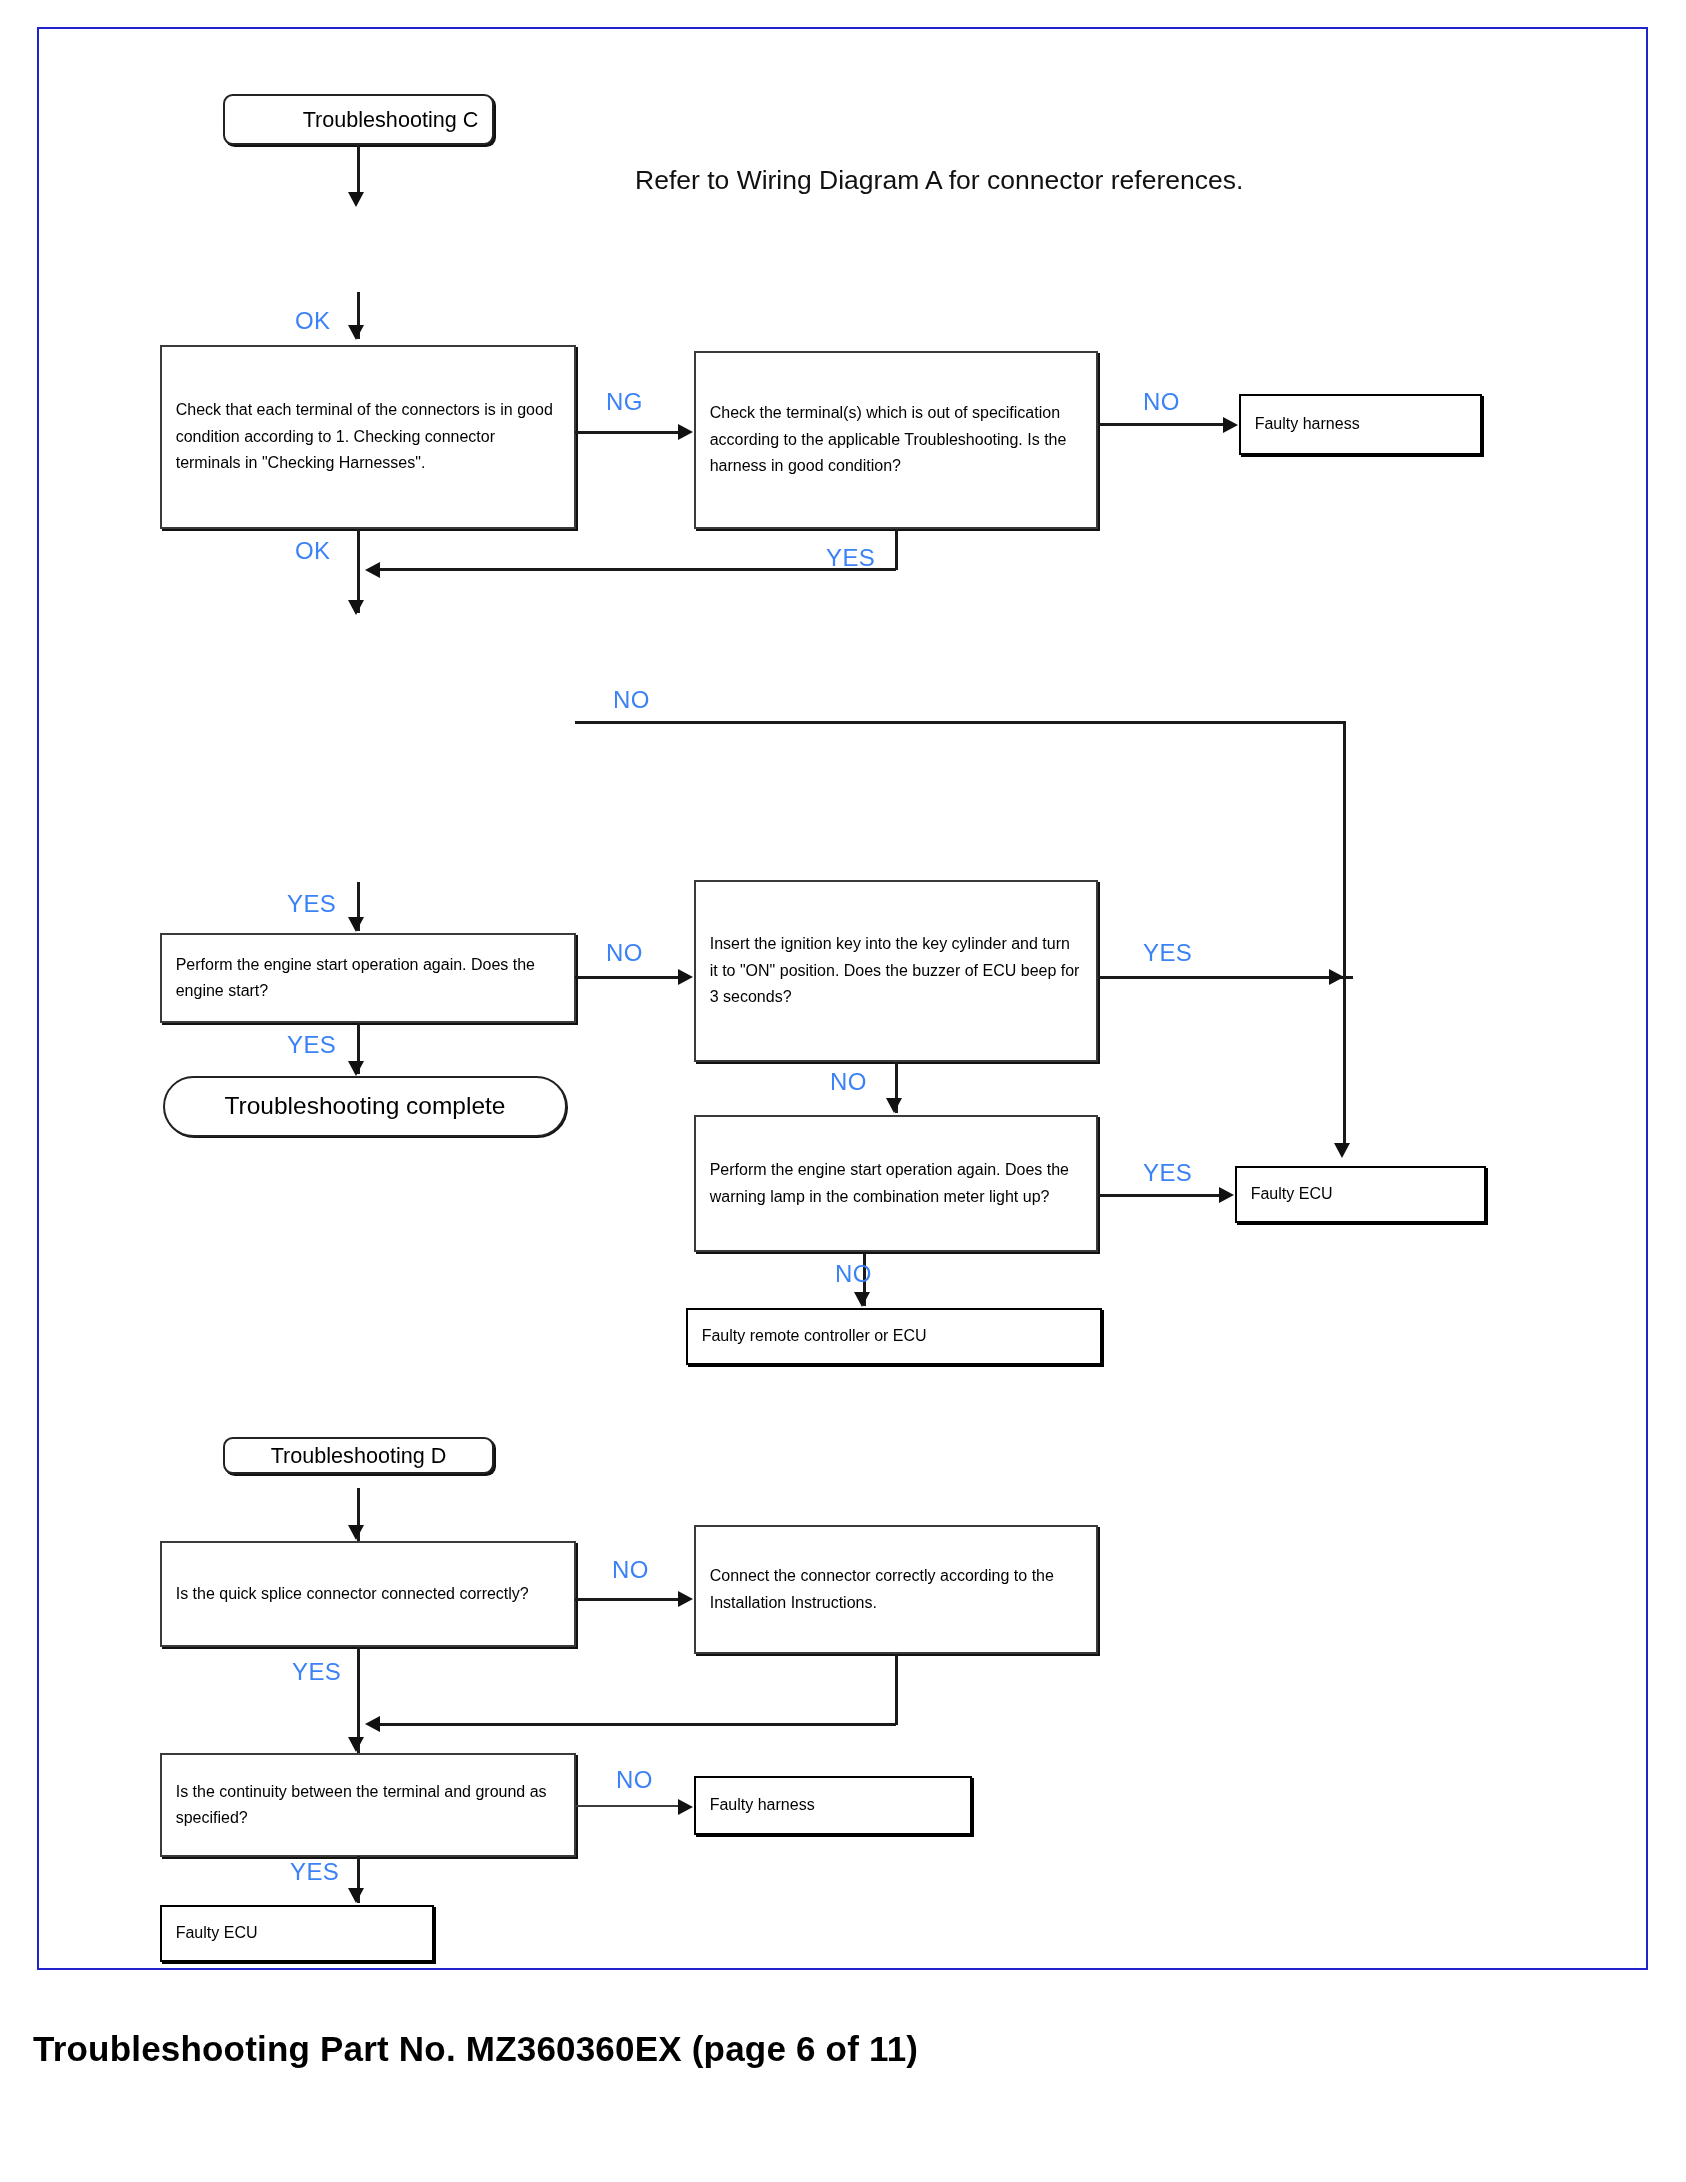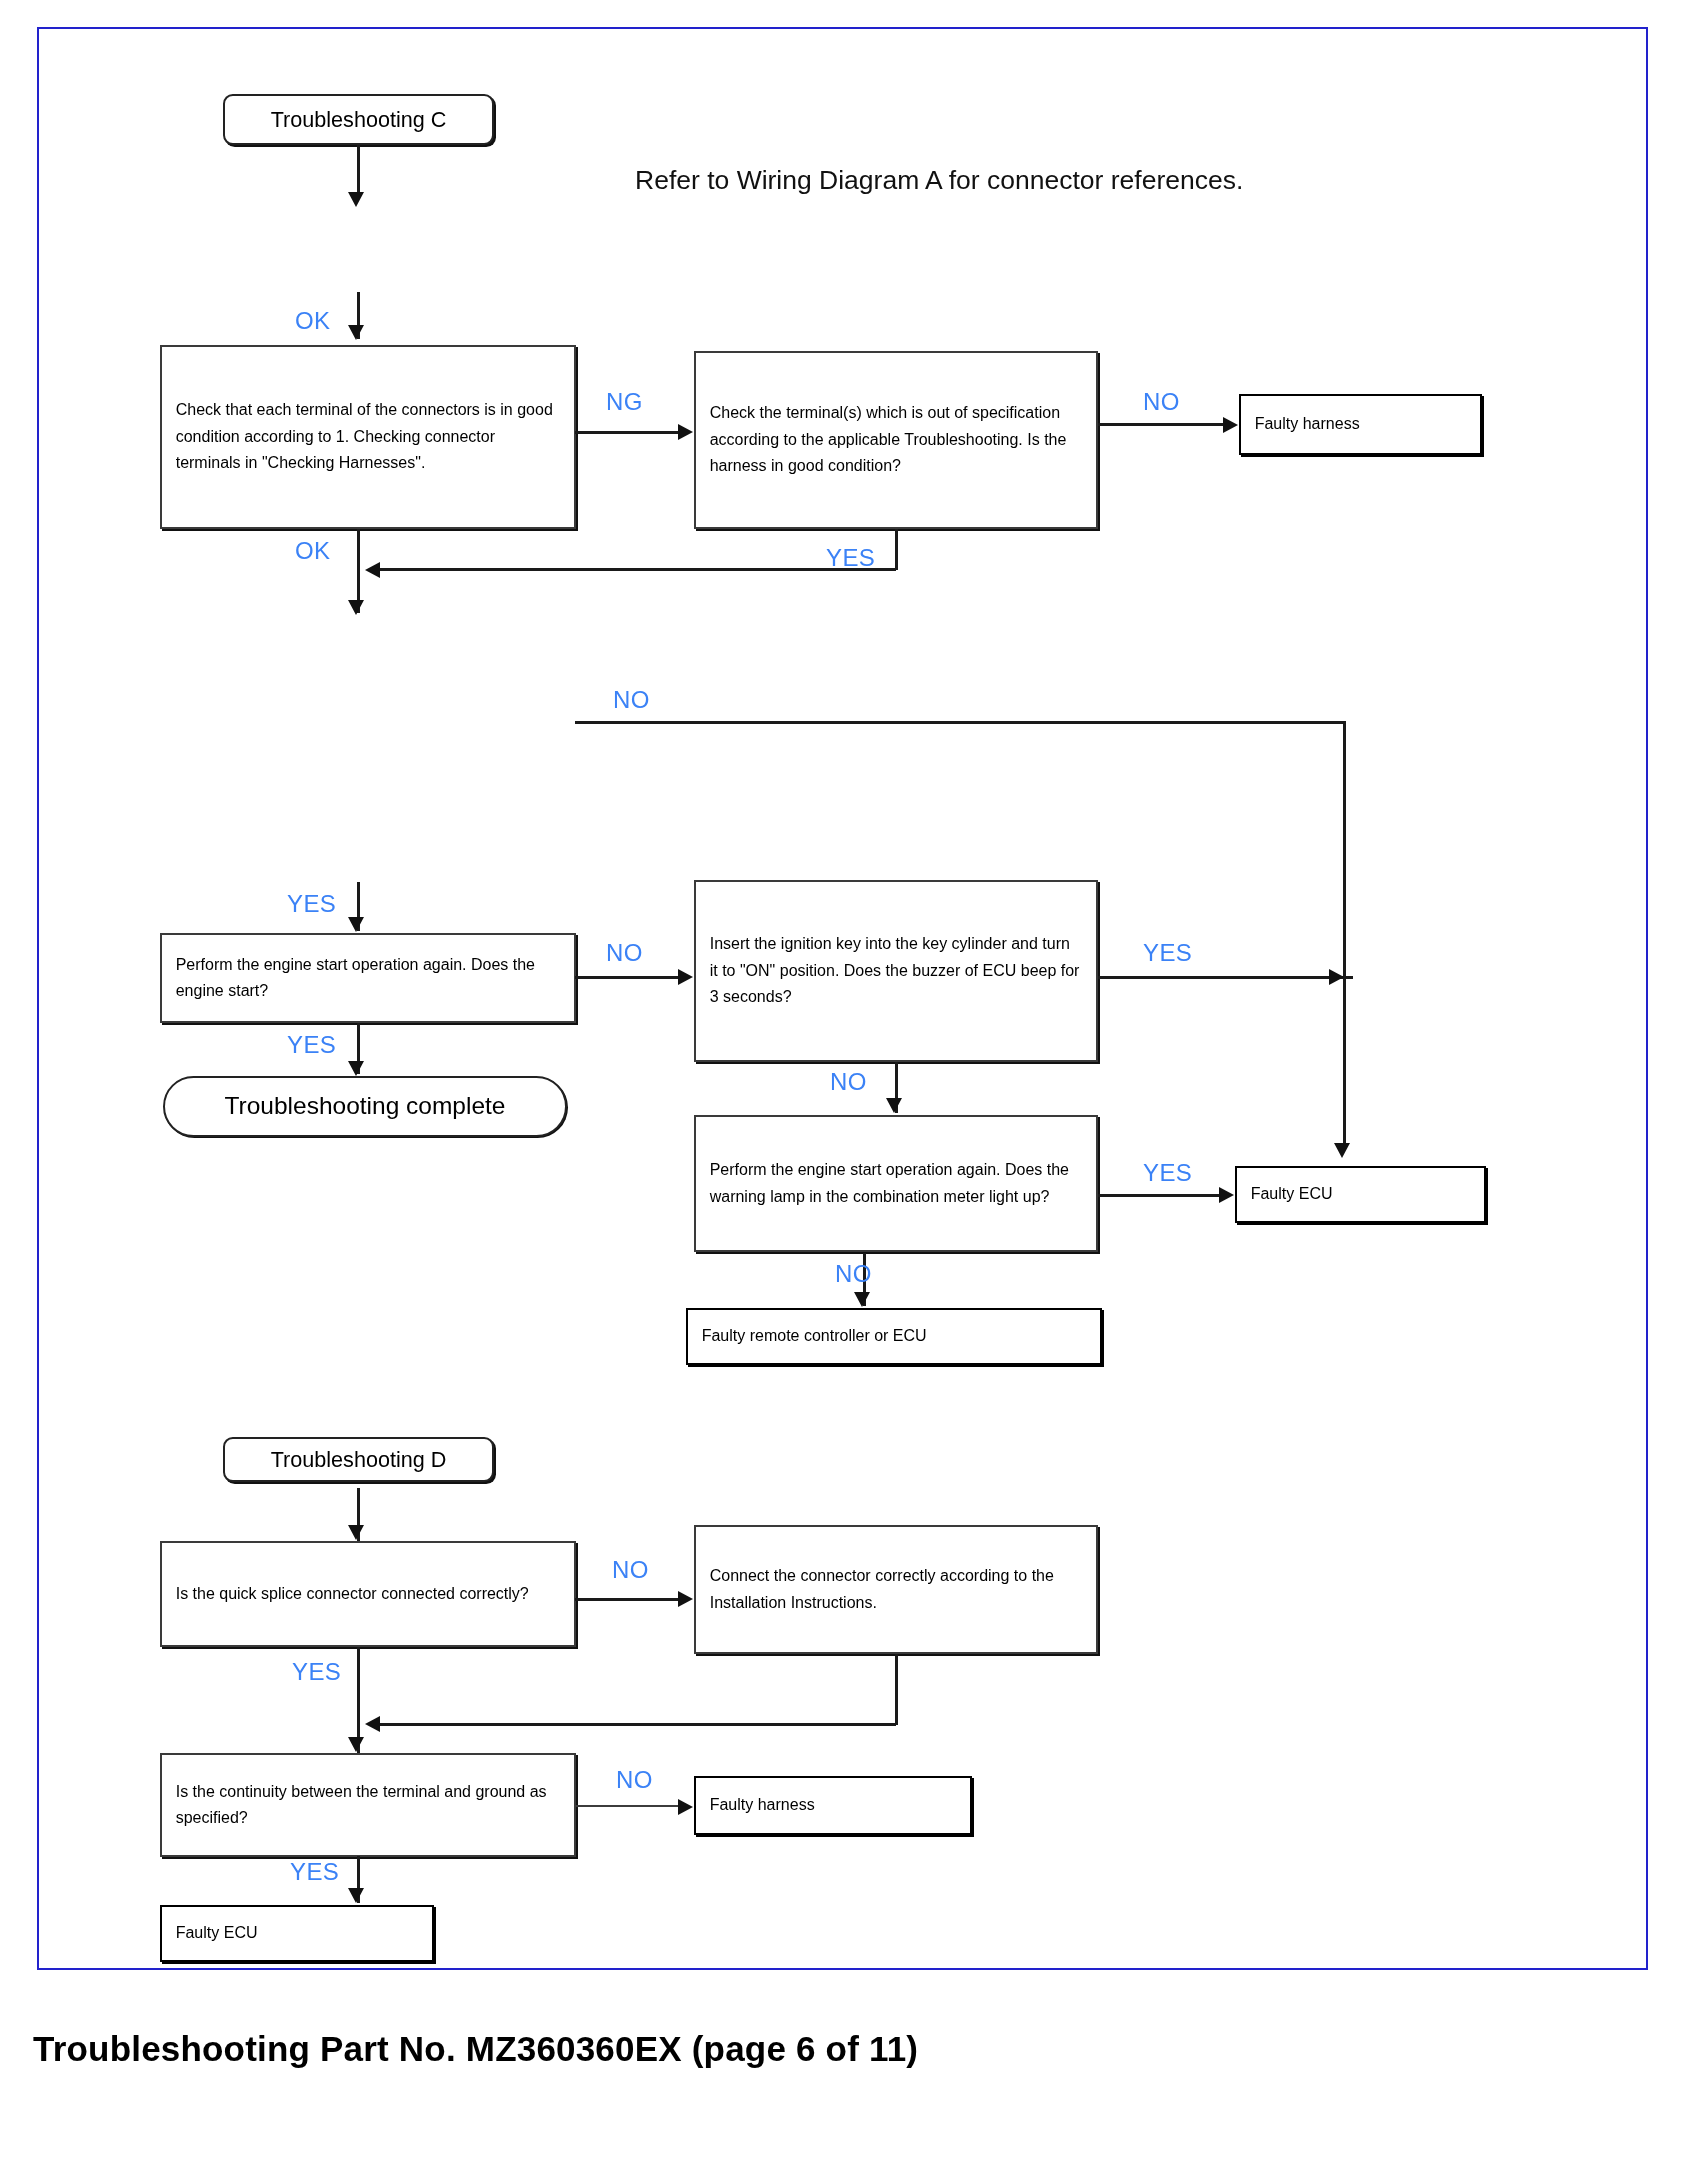--- a/index.html
+++ b/index.html
@@ -103,21 +103,21 @@
 </style>
 </head>
 <body>
 
 <div id="page-frame"></div>
 
 <div id="canvas">
 
   <div class="note" style="left:635px;top:165px;">Refer to Wiring Diagram A for connector references.</div>
 
-  <div class="node round pad fs-lg" style="left:223px;top:94px;width:271px;height:51px;">
+  <div class="node round pad fs-lg" style="left:223px;top:94px;width:271px;height:51px;text-align:right;">
     <span class="txt">Troubleshooting C</span>
   </div>
   <div class="ln lnv" style="left:357px;top:145px;height:51px;"></div>
   <div class="arrow arr-down" style="left:348px;top:192px;"></div>
 
   <div class="ln lnv" style="left:357px;top:292px;height:47px;"></div>
   <div class="arrow arr-down" style="left:348px;top:325px;"></div>
   <div class="edge-label" style="left:295px;top:307px;">OK</div>
 
   <div class="node rect pad fs-sm" style="left:160px;top:345px;width:416px;height:184px;">
@@ -200,21 +200,21 @@
   </div>
 
   <div class="ln lnv" style="left:863px;top:1253px;height:53px;"></div>
   <div class="arrow arr-down" style="left:854px;top:1292px;"></div>
   <div class="edge-label" style="left:835px;top:1260px;">NO</div>
 
   <div class="node result pad fs-sm" style="left:686px;top:1308px;width:416px;height:57px;">
     <span class="txt">Faulty remote controller or ECU</span>
   </div>
 
-  <div class="node round pad fs-lg" style="left:223px;top:1437px;width:271px;height:45px;">
+  <div class="node round pad fs-lg" style="left:223px;top:1437px;width:271px;height:37px;">
     <span class="txt">Troubleshooting D</span>
   </div>
   <div class="ln lnv" style="left:357px;top:1488px;height:53px;"></div>
   <div class="arrow arr-down" style="left:348px;top:1525px;"></div>
 
   <div class="node rect pad fs-sm" style="left:160px;top:1541px;width:416px;height:106px;">
     <span class="txt">Is the quick splice connector connected correctly?</span>
   </div>
 
   <div class="ln lnh" style="left:575px;top:1598px;width:107px;"></div>

